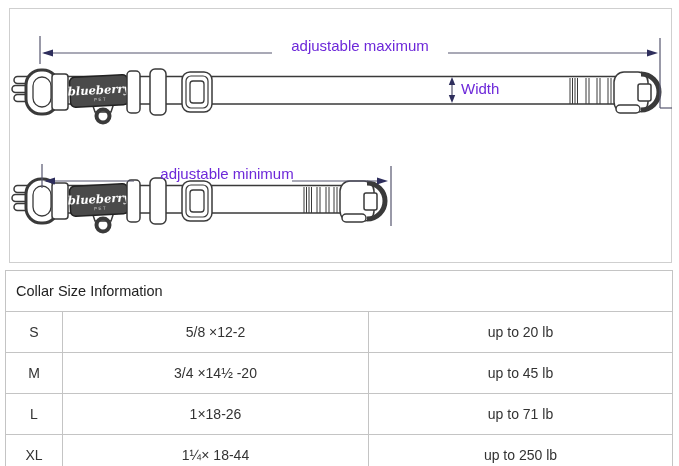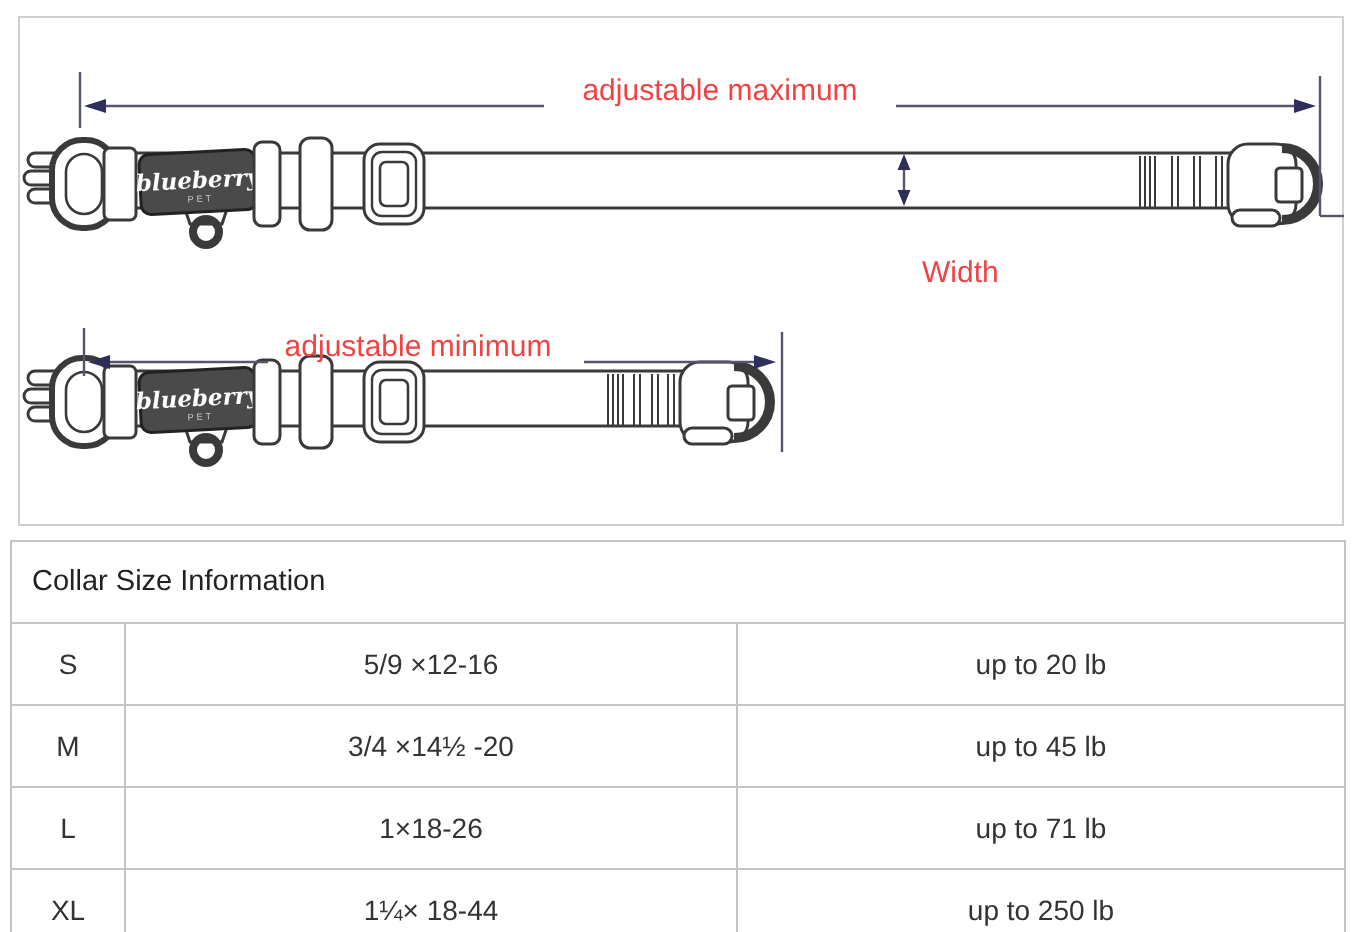--- a/index.html
+++ b/index.html
@@ -8,26 +8,26 @@
     font-family:"Liberation Sans","DejaVu Sans",sans-serif;
     -webkit-font-smoothing:antialiased;overflow:hidden;
   }
   
   .diagram-panel{
     position:absolute;left:9px;top:8px;width:663px;height:255px;
     border:1px solid #cfcfcf;background:#ffffff;box-sizing:border-box;
   }
   .diagram-canvas{position:absolute;left:0;top:0;width:679px;height:270px;}
   .dim-label{
-    position:absolute;color:#ef4444;font-size:15px;line-height:16px;
+    position:absolute;color:#6d28d9;font-size:15px;line-height:16px;
     text-align:center;white-space:nowrap;
   }
   .lbl-max{left:260px;top:38px;width:200px;}
-  .lbl-min{left:119px;top:166px;width:180px;}
-  .lbl-width{left:461px;top:81px;width:60px;text-align:left;margin-top:48px;}
+  .lbl-min{left:137px;top:166px;width:180px;}
+  .lbl-width{left:461px;top:81px;width:60px;text-align:left;}
   
   .size-table{
     position:absolute;left:5px;top:270px;width:667px;
     border-collapse:collapse;table-layout:fixed;
     font-size:14px;color:#333333;background:#ffffff;
   }
   .size-table td{
     border:1px solid #c4c4c4;text-align:center;vertical-align:middle;
     padding:12px 4px;box-sizing:border-box;overflow:hidden;white-space:nowrap;
   }
@@ -142,21 +142,21 @@
     <col style="width:57px">
       <col style="width:306px">
       <col style="width:304px">
   </colgroup>
   <tbody>
     <tr>
       <td class="title-cell" colspan="3">Collar Size Information</td>
     </tr>
     <tr>
       <td class="data-cell">S</td>
-      <td class="data-cell">5/9 ×12-16</td>
+      <td class="data-cell">5/8 ×12-2</td>
       <td class="data-cell">up to 20 lb</td>
     </tr>
     <tr>
       <td class="data-cell">M</td>
       <td class="data-cell">3/4 ×14½ -20</td>
       <td class="data-cell">up to 45 lb</td>
     </tr>
     <tr>
       <td class="data-cell" style="height:27px">L</td>
       <td class="data-cell">1×18-26</td>

